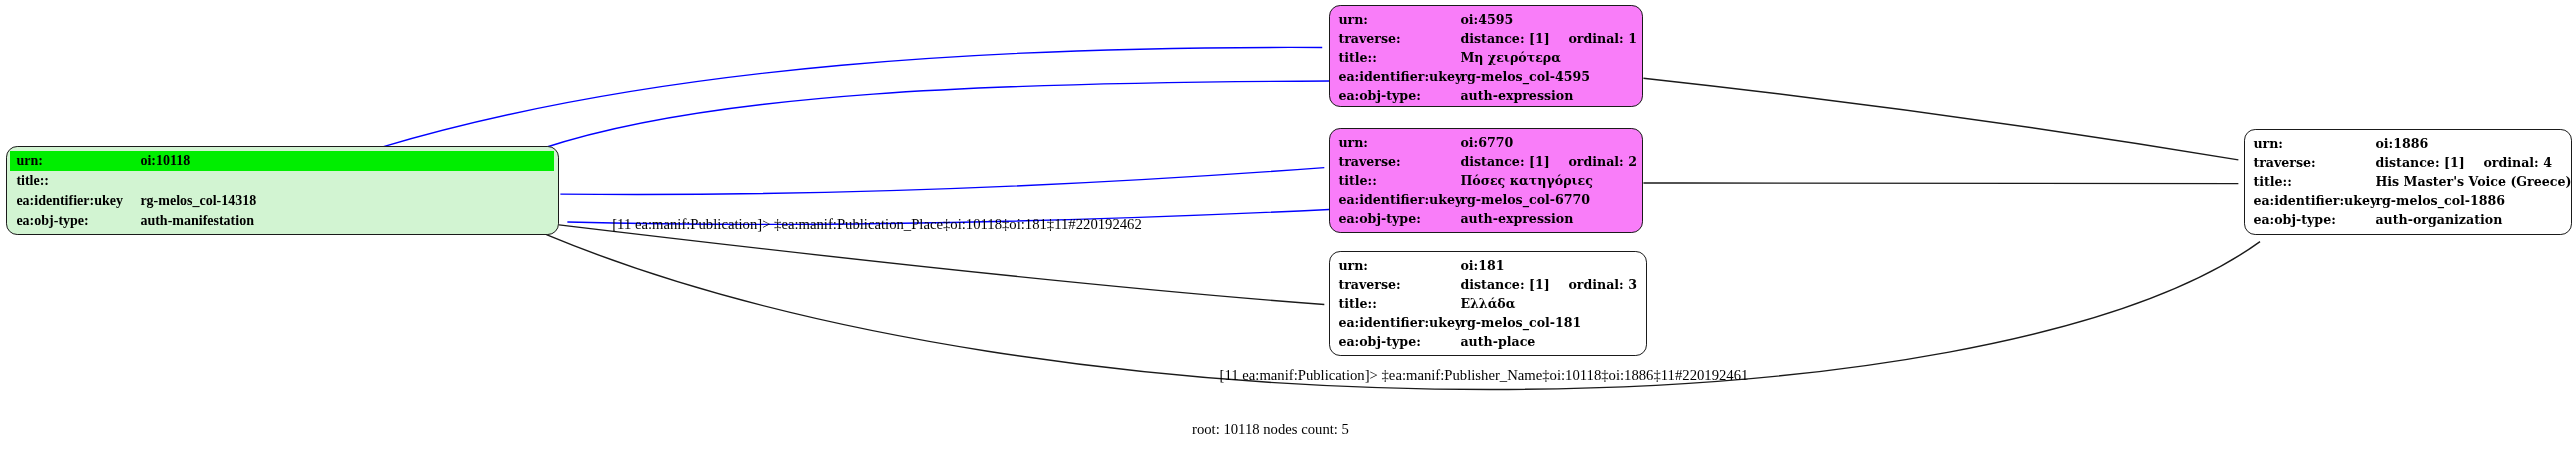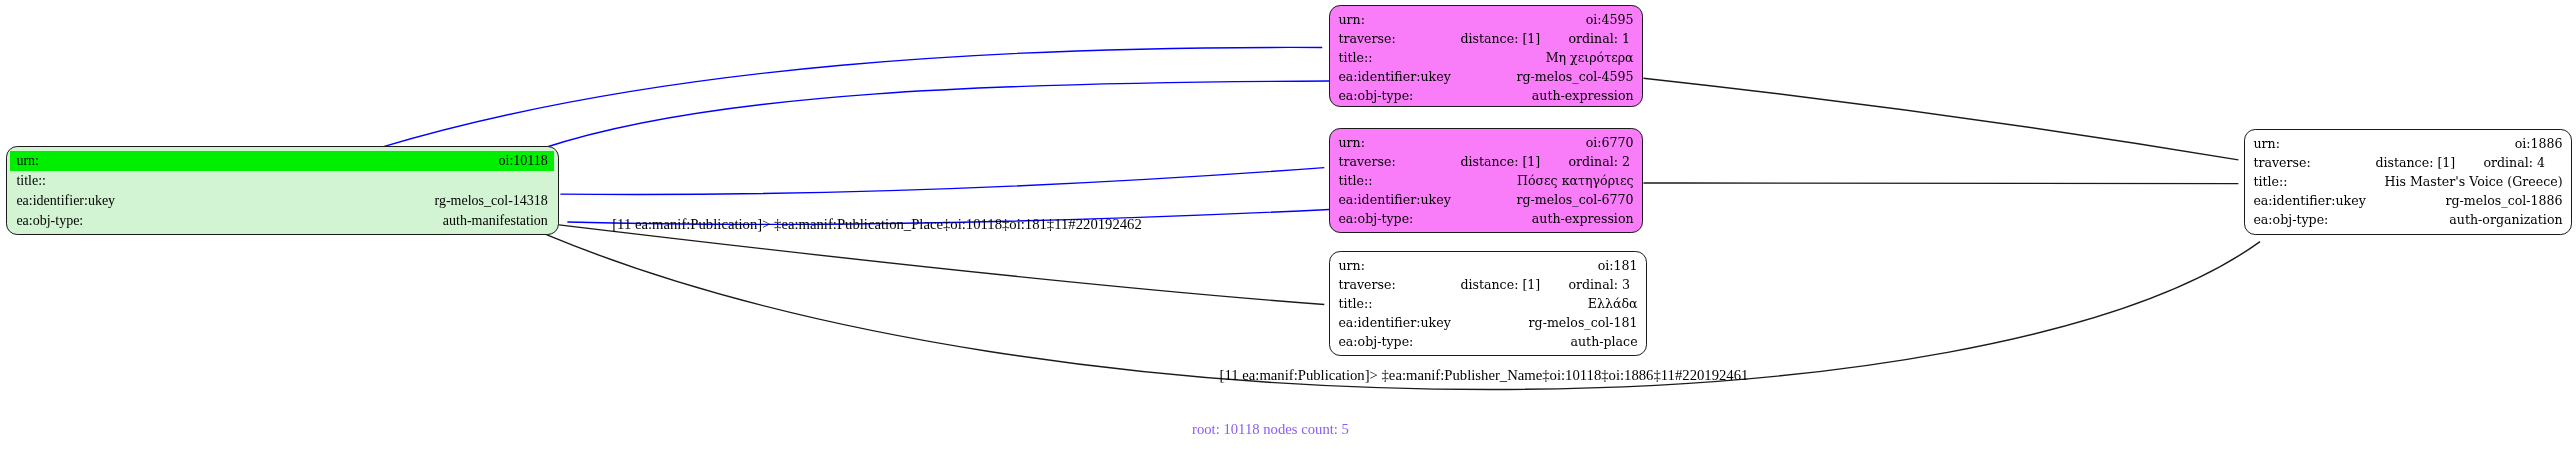--- a/index.html
+++ b/index.html
@@ -8,38 +8,38 @@
   .canvas{position:absolute;left:0;top:0;width:2576px;height:449px;}
   svg.edges{position:absolute;left:0;top:0;width:2576px;height:449px;}
   svg.edges path{fill:none;stroke-width:2px;}
   svg.edges path.blue{stroke:#0000ff;}
   svg.edges path.black{stroke:#1a1a1a;}
 
   .node{position:absolute;box-sizing:border-box;background:#ffffff;
         border:1.4px solid #1a1a1a;border-radius:11.2px;padding-top:4.2px;
         font-family:"DejaVu Serif",serif;font-size:12.6px;line-height:19px;}
   .node .row{display:grid;grid-template-columns:122px 108px 1fr;
-             height:19px;align-items:center;padding:0 8.4px;overflow:hidden;}
+             height:19px;align-items:center;padding:0 8.4px;overflow:hidden;font-weight:bold;}
   .node .k{grid-column:1/2;white-space:nowrap;}
-  .node .v{grid-column:2/4;white-space:nowrap;text-align:right;}
+  .node .v{grid-column:2/4;white-space:nowrap;}
   .node .vd{grid-column:2/3;white-space:nowrap;}
   .node .v2{grid-column:3/4;white-space:nowrap;}
 
   .node.root{background:#d2f4d2;font-family:"Liberation Serif",serif;
              font-size:14px;line-height:20px;padding-top:3.5px;}
   .node.root .row{grid-template-columns:124px 1fr;height:20px;padding:0 9.8px;}
-  .node.root .v{grid-column:2/3;margin-left:10px;}
+  .node.root .v{grid-column:2/3;}
   .node.root .row.hl{background:#00ee00;margin:0 3.5px;padding:0 6.3px;}
 
   .node.expr{background:#f97df9;}
 
   .elabel{position:absolute;transform:translate(-50%,-50%);white-space:nowrap;
           font-family:"Liberation Serif",serif;font-size:14.7px;color:#000;}
   .caption{position:absolute;white-space:nowrap;
-           font-family:"Liberation Serif",serif;font-size:14.7px;color:#8b5cf6;}
+           font-family:"Liberation Serif",serif;font-size:14.7px;color:#000000;}
 </style>
 </head>
 <body>
 
 <div class="canvas">
 
   <svg class="edges" viewBox="0 0 3688 643" xmlns="http://www.w3.org/2000/svg">
     <defs>
       <marker id="arrB" markerUnits="userSpaceOnUse" markerWidth="24" markerHeight="16" viewBox="0 0 12 8" refX="11" refY="4" orient="auto">
         <path d="M0,0 L12,4 L0,8 Z" fill="#0000ff"></path>

